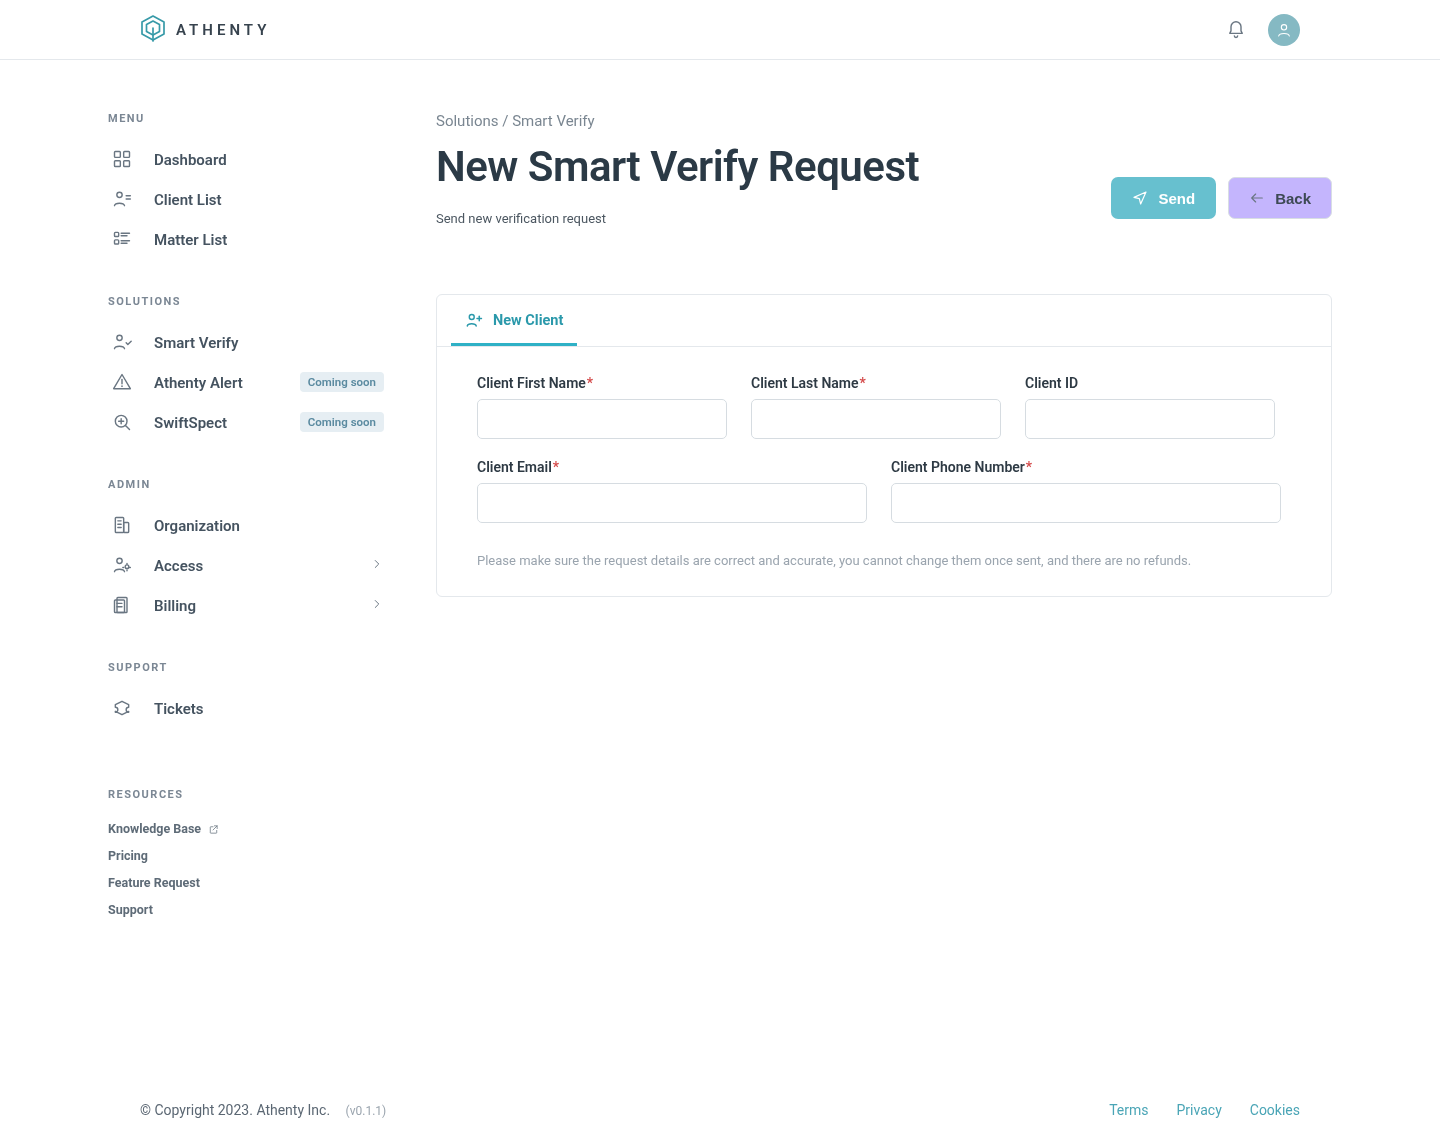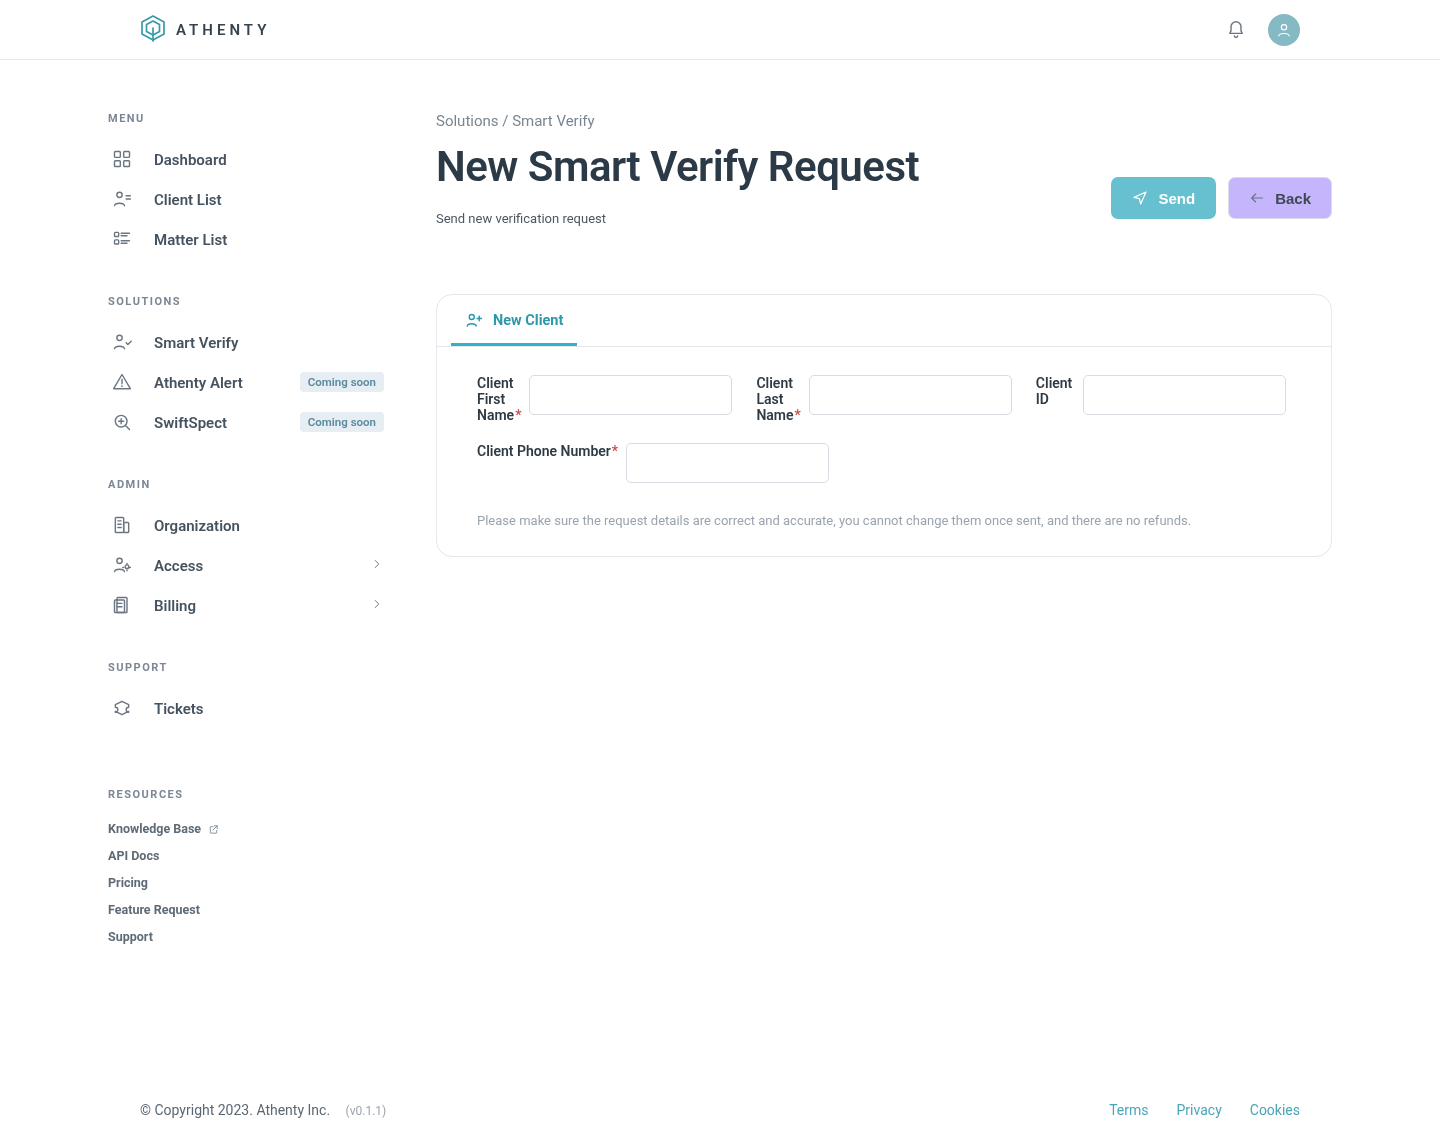--- a/index.html
+++ b/index.html
@@ -82,31 +82,31 @@
   .btn-row{display:flex;gap:12px;margin-top:34px}
   .btn{
     display:inline-flex;align-items:center;gap:10px;
     height:42px;padding:0 20px;border-radius:7px;font-size:15px;font-weight:600;cursor:pointer;
     border:1px solid transparent;
   }
   .btn-primary{background:#67c0cf;color:#fff}
   .btn-secondary{background:#c4b5fd;border-color:#d8dee3;color:#3d4954}
 
   .card{
-    border:1px solid var(--line);border-radius:16px;margin-top:68px;overflow:hidden;
+    border:1px solid var(--line);border-radius:6px;margin-top:68px;overflow:hidden;
   }
   .tabs{display:flex;border-bottom:1px solid var(--line);padding:0 14px}
   .tab{
     display:flex;align-items:center;gap:10px;padding:16px 14px 14px;color:#2b99ab;font-weight:700;font-size:14.5px;
     border-bottom:3px solid #2fb1c6;cursor:pointer;
   }
 
   .form{padding:28px 40px 28px}
   .frow{display:flex;gap:24px;margin-bottom:20px}
-  .fld{display:flex;gap:8px}
+  .fld{display:flex;flex-direction:column;gap:8px}
   .fld label{font-size:14px;color:#2e3a44;font-weight:600}
   .req{color:#d44a4a;margin-left:1px}
   .ctrl{
     height:40px;border:1px solid #d6dce1;border-radius:5px;background:#fff;
     padding:0 10px;font-size:14px;color:#2e3a44;outline:none;
   }
   .ctrl.area{height:110px;resize:both;padding:8px 10px}
   .hint{color:#9aa4ae;font-size:13px;margin-top:30px}
 
   
@@ -273,21 +273,20 @@
     </div>
 
     <div class="side-section" style="margin-top:60px">
       <div class="side-title">RESOURCES</div>
       <a class="res-link">
         <span>Knowledge Base</span>
         <svg width="11" height="11" viewBox="0 0 24 24">
             <path class="sicon" d="M14 4h6v6M20 4l-9 9M19 14v5a1 1 0 0 1-1 1H6a1 1 0 0 1-1-1V7a1 1 0 0 1 1-1h5"></path>
           </svg>
       </a>
-      <a class="res-link"><span>API Docs</span></a>
       <a class="res-link"><span>Pricing</span></a>
       <a class="res-link"><span>Feature Request</span></a>
       <a class="res-link"><span>Support</span></a>
     </div>
 
   </aside>
 
   <main class="main">
 
     <div class="crumbs">Solutions / Smart Verify</div>
@@ -337,20 +336,24 @@
             <label><span>Client Last Name</span><span class="req">*</span></label>
             <input class="ctrl" style="">
           </div>
           <div class="fld" style="flex:0 0 250px">
             <label><span>Client ID</span></label>
             <input class="ctrl" style="">
           </div>
         </div>
 
         <div class="frow">
+          <div class="fld" style="flex:0 0 390px">
+            <label><span>Client Email</span><span class="req">*</span></label>
+            <input class="ctrl" style="">
+          </div>
           <div class="fld" style="flex:0 0 390px">
             <label><span>Client Phone Number</span><span class="req">*</span></label>
             <input class="ctrl" style="">
           </div>
         </div>
 
 
         <div class="hint">Please make sure the request details are correct and accurate, you cannot change them once sent, and there are no refunds.</div>
       </div>
     </div>

